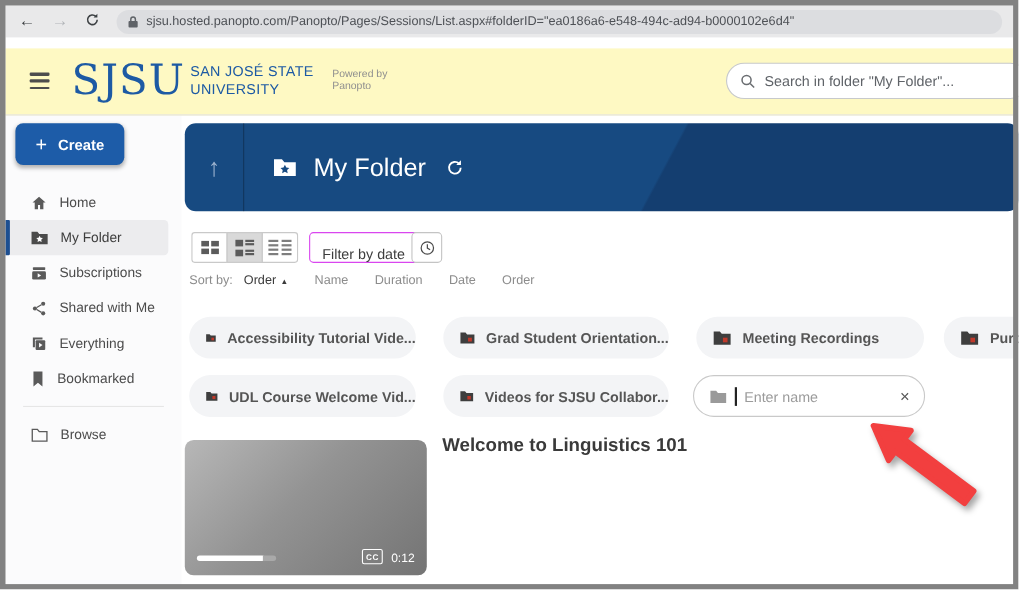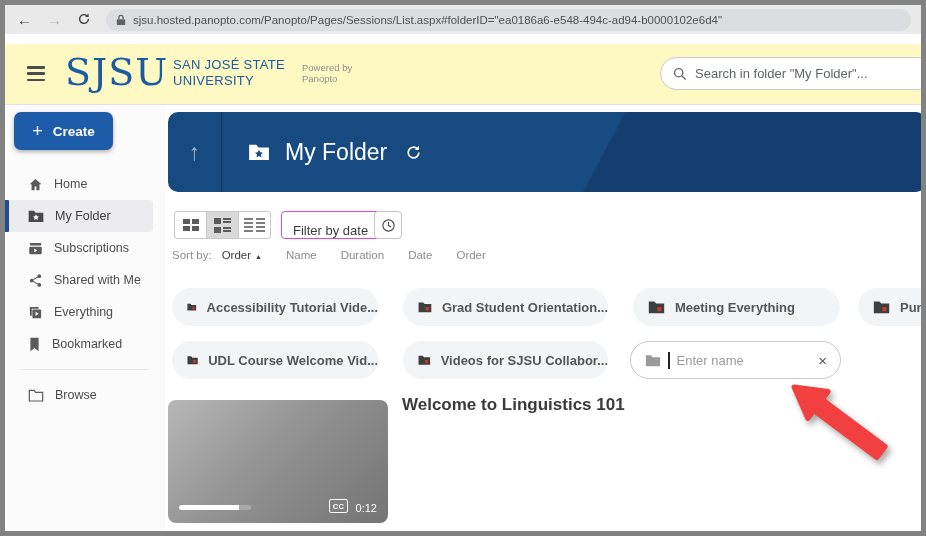--- a/index.html
+++ b/index.html
@@ -289,21 +289,21 @@
         <path d="M1 2h8l2.5 3H23v14H1z" fill="#3e3e3e"></path>
         <rect x="13" y="10" width="6" height="6" fill="#c0392b"></rect>
       </svg>
     <span>Grad Student Orientation...</span>
   </div>
   <div class="tile t2">
     <svg width="17" height="14" viewBox="0 0 24 20">
         <path d="M1 2h8l2.5 3H23v14H1z" fill="#3e3e3e"></path>
         <rect x="13" y="10" width="6" height="6" fill="#c0392b"></rect>
       </svg>
-    <span>Meeting Everything</span>
+    <span>Meeting Recordings</span>
   </div>
   <div class="tile t3">
     <svg width="17" height="14" viewBox="0 0 24 20">
         <path d="M1 2h8l2.5 3H23v14H1z" fill="#3e3e3e"></path>
         <rect x="13" y="10" width="6" height="6" fill="#c0392b"></rect>
       </svg>
     <span>Purp...</span>
   </div>
   <div class="tile t5">
     <svg width="17" height="14" viewBox="0 0 24 20">

